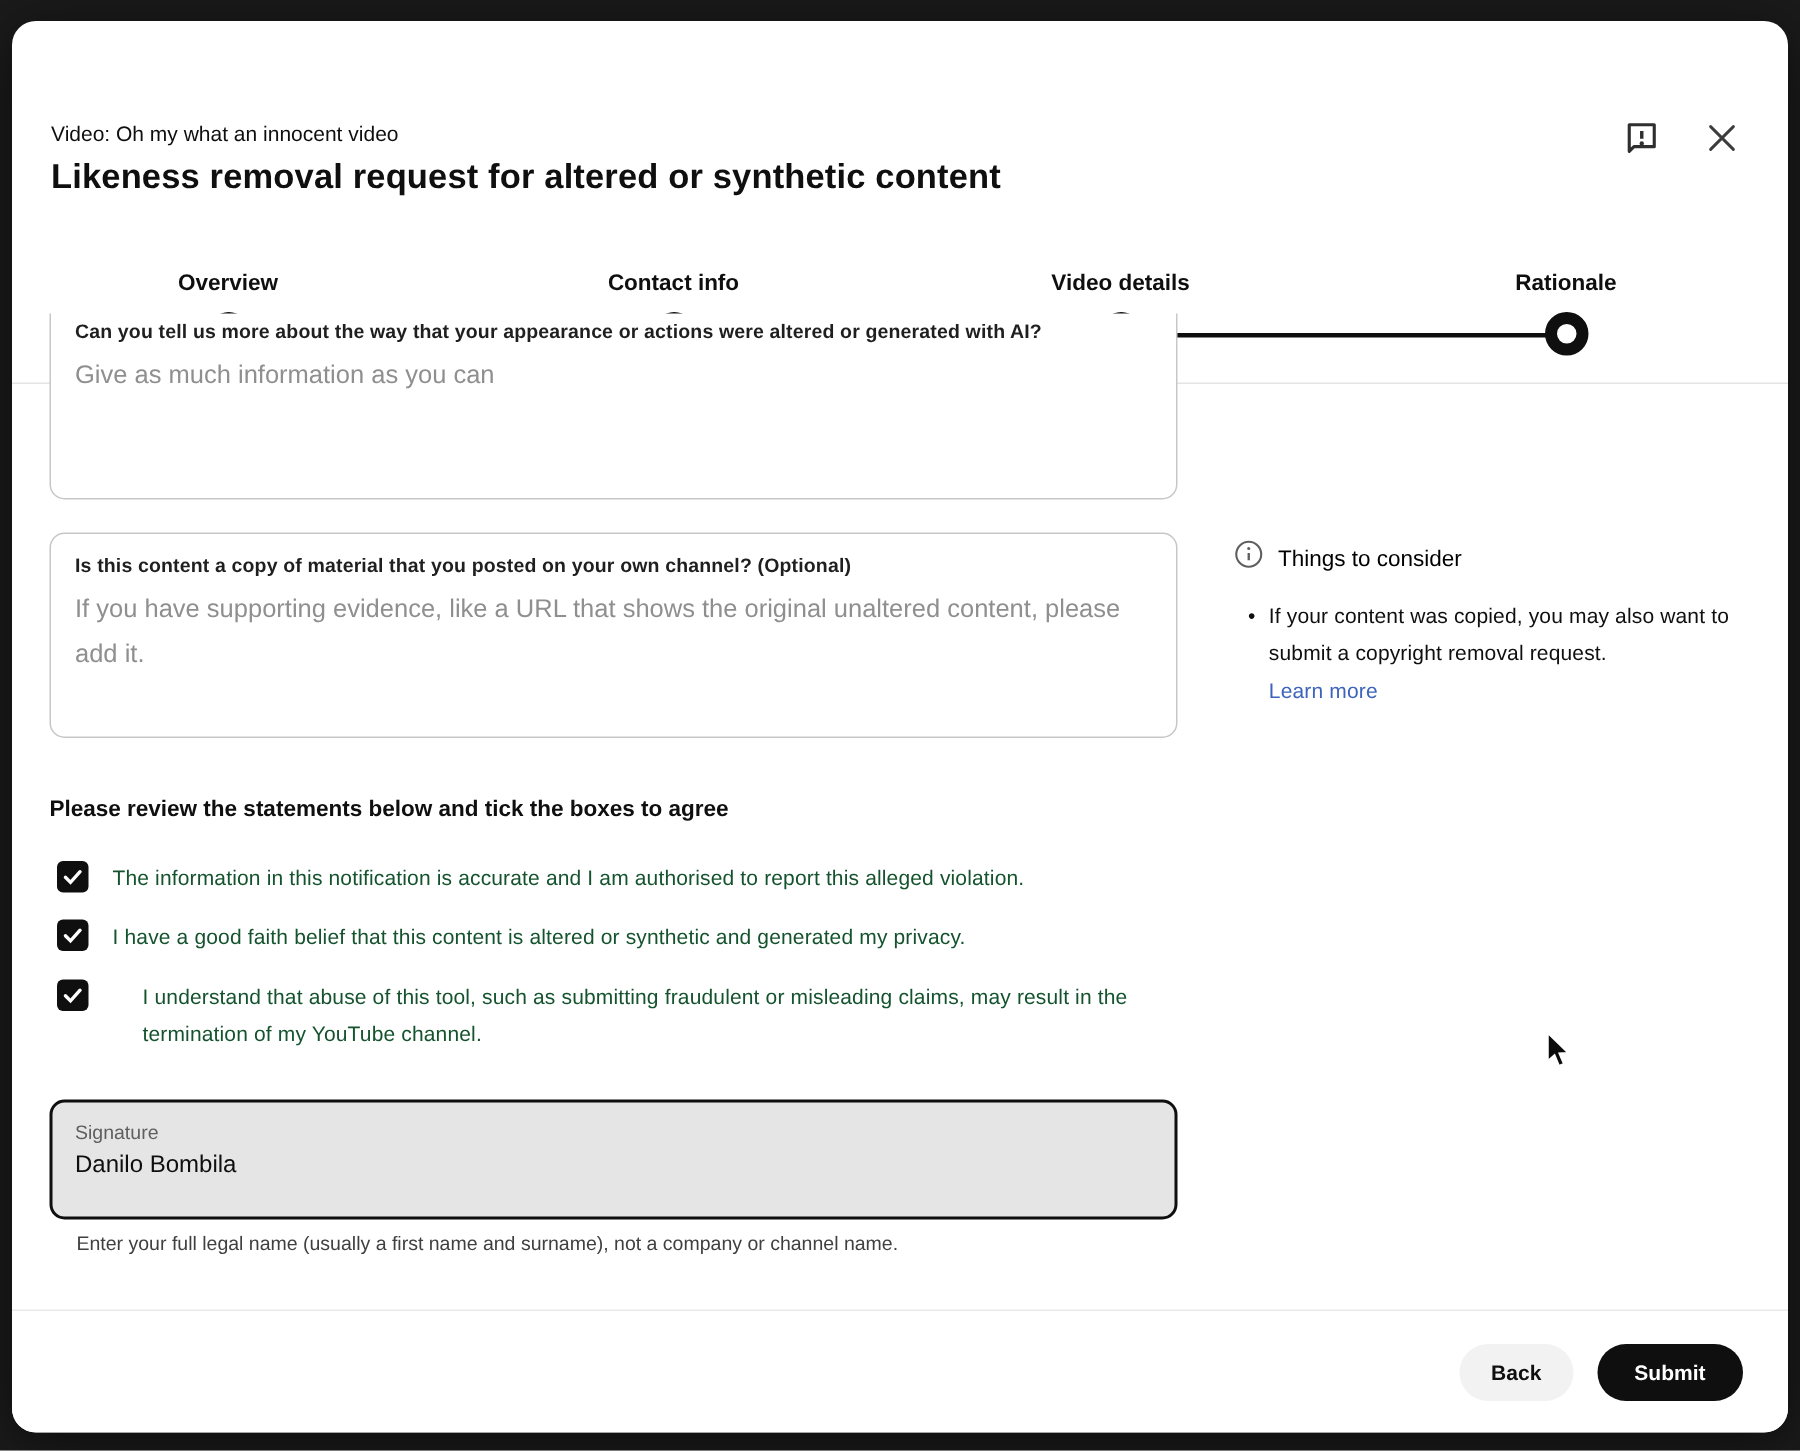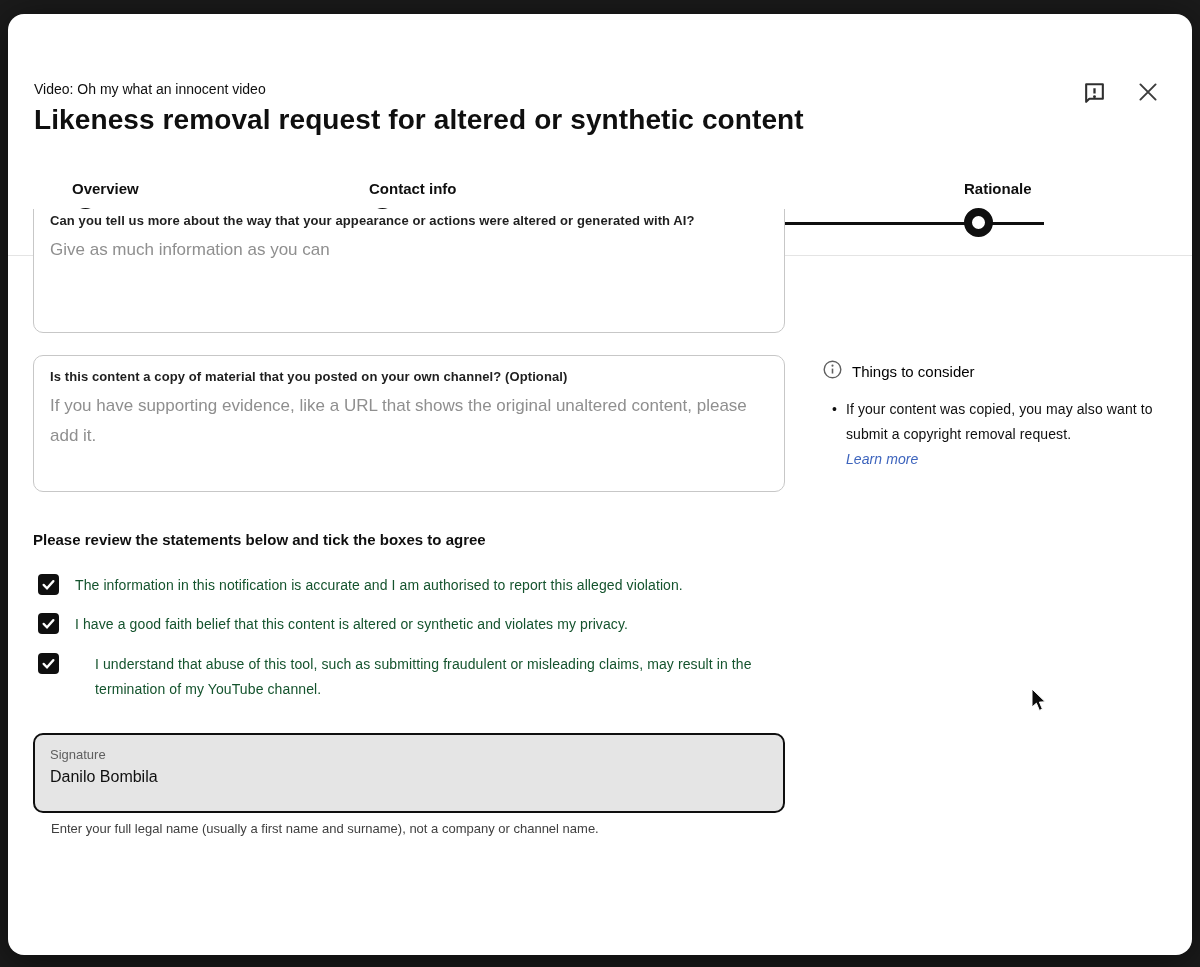--- a/index.html
+++ b/index.html
@@ -26,38 +26,38 @@
     background: #fff;
     border-bottom: 1px solid #e4e4e4;
     margin-top: 48px;
   }
   .video-label {
     position: absolute; left: 26px; top: 19px;
     font-size: 14px; color: #0f0f0f;
   }
   .dlg-title {
     position: absolute; left: 26px; top: 42px;
-    font-size: 28px; font-weight: 700; color: #0f0f0f;
+    font-size: 23px; font-weight: 700; color: #0f0f0f;
     letter-spacing: 0.1px;
   }
   .header-icons {
     position: absolute; right: 30px; top: 18px;
     display: flex; gap: 26px; align-items: center;
   }
   .icon-btn { width: 28px; height: 28px; display: flex; align-items: center; justify-content: center; cursor: pointer; }
   
   .stepper { position: absolute; left: 0; top: 0; width: 100%; height: 194px; }
   .stepper-line {
     position: absolute; left: 144px; top: 160px;
     width: 892px; height: 3px; background: #0f0f0f;
   }
   .step {
     position: absolute; top: 118px;
     transform: translateX(-50%);
-    display: flex; flex-direction: column; 
+    display: flex; flex-direction: column; align-items: center;
     width: 160px;
   }
   .step-label { font-size: 15px; font-weight: 700; color: #0f0f0f; margin-bottom: 11px; white-space: nowrap; }
   .step-circle-done {
     width: 27px; height: 27px; border-radius: 50%;
     background: #0f0f0f; display: flex; align-items: center; justify-content: center;
   }
   .step-circle-current {
     width: 29px; height: 29px; border-radius: 50%;
     background: #ffffff; border: 8px solid #0f0f0f;
@@ -130,21 +130,21 @@
   
   .sidebar { position: absolute; left: 814px; top: 150px; width: 346px; }
   .sidebar-head { display: flex; align-items: center; gap: 9px; }
   .sidebar-title { font-size: 15px; color: #000000; text-align: center; }
   .sidebar-bullet {
     margin: 13px 0 0 10px;
     display: flex; align-items: flex-start;
   }
   .bullet-dot { color: #0f0f0f; font-size: 14px; line-height: 25px; margin-right: 9px; }
   .bullet-text { font-size: 14px; color: #0f0f0f; line-height: 25px; max-width: 316px; letter-spacing: 0.1px; }
-  .learn-more { color: #3d64bd; cursor: pointer; text-decoration: none; display: inline-block; font-style: italic; }
+  .learn-more { color: #3d64bd; cursor: pointer; text-decoration: none; display: inline-block; }
   
   .dlg-footer {
     position: absolute; left: 0; bottom: 0; width: 100%; height: 82px;
     border-top: 1px solid #e9e9e9; background: #fff;
     display: flex; align-items: center; justify-content: flex-end;
     gap: 16px; padding-right: 30px;
   }
   .btn {
     height: 38px; border: none; border-radius: 19px;
     font-family: "Liberation Sans", sans-serif;
@@ -194,20 +194,28 @@
         </div>
       </div>
       <div class="step" style="left:441px">
         <div class="step-label">Contact info</div>
         <div class="step-circle-done">
           <svg width="15" height="15" viewBox="0 0 20 20">
               <path d="M4 10.5 L8.2 14.7 L16 6.5" stroke="#fff" stroke-width="2.6" fill="none" stroke-linecap="round"></path>
             </svg>
         </div>
       </div>
+      <div class="step" style="left:739px">
+        <div class="step-label">Video details</div>
+        <div class="step-circle-done">
+          <svg width="15" height="15" viewBox="0 0 20 20">
+              <path d="M4 10.5 L8.2 14.7 L16 6.5" stroke="#fff" stroke-width="2.6" fill="none" stroke-linecap="round"></path>
+            </svg>
+        </div>
+      </div>
       <div class="step" style="left:1036px">
         <div class="step-label">Rationale</div>
         <div class="step-circle-current"></div>
       </div>
     </div>
   </div>
 
   <div class="content">
 
     <div class="field-box" id="ai-box">
@@ -230,21 +238,21 @@
       </div>
       <div class="stmt-label">The information in this notification is accurate and I am authorised to report this alleged violation.</div>
     </div>
 
     <div class="stmt-row" id="stmt-1">
       <div class="checkbox">
         <svg width="15" height="15" viewBox="0 0 20 20">
             <path d="M3.5 10.5 L8 15 L16.5 5.5" stroke="#fff" stroke-width="3" fill="none" stroke-linecap="round"></path>
           </svg>
       </div>
-      <div class="stmt-label">I have a good faith belief that this content is altered or synthetic and violates my privacy.</div>
+      <div class="stmt-label">I have a good faith belief that this content is altered or synthetic and generated my privacy.</div>
     </div>
 
     <div class="stmt-row" id="stmt-2">
       <div class="checkbox">
         <svg width="15" height="15" viewBox="0 0 20 20">
             <path d="M3.5 10.5 L8 15 L16.5 5.5" stroke="#fff" stroke-width="3" fill="none" stroke-linecap="round"></path>
           </svg>
       </div>
       <div class="stmt-label">I understand that abuse of this tool, such as submitting fraudulent or misleading claims, may result in the termination of my YouTube channel.</div>
     </div>
@@ -270,20 +278,24 @@
         <span class="bullet-dot">•</span>
         <div class="bullet-text">
           <span>If your content was copied, you may also want to submit a copyright removal request.</span><br>
           <a class="learn-more">Learn more</a>
         </div>
       </div>
     </div>
 
   </div>
 
+  <div class="dlg-footer">
+    <button class="btn btn-back">Back</button>
+    <button class="btn btn-submit">Submit</button>
+  </div>
 
 </div>
 
 <div class="cursor">
   <svg width="24" height="26" viewBox="0 0 24 26">
     <path d="M2 1 L2 19 L6.4 15.2 L9.4 22.4 L12.4 21.1 L9.4 14.1 L15.2 13.8 Z" fill="#0c0c0c" stroke="#ffffff" stroke-width="1"></path>
   </svg>
 </div>
 
 </body></html>

